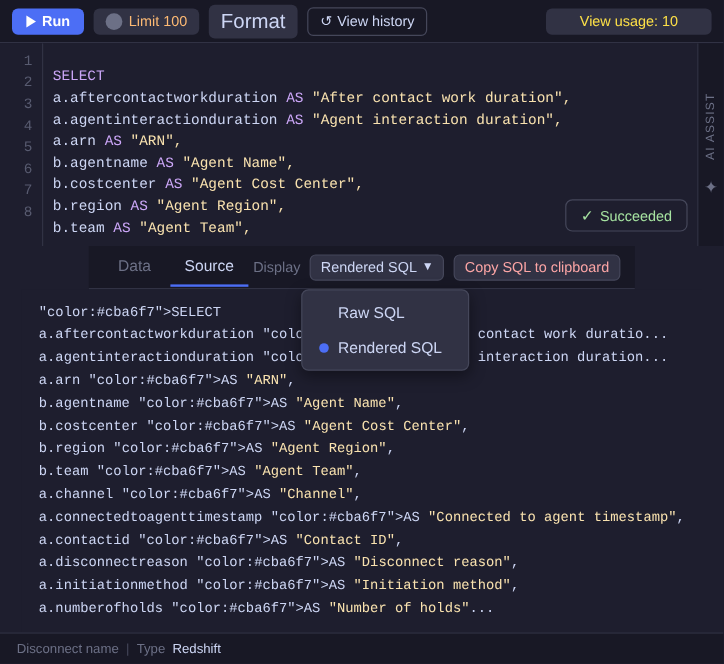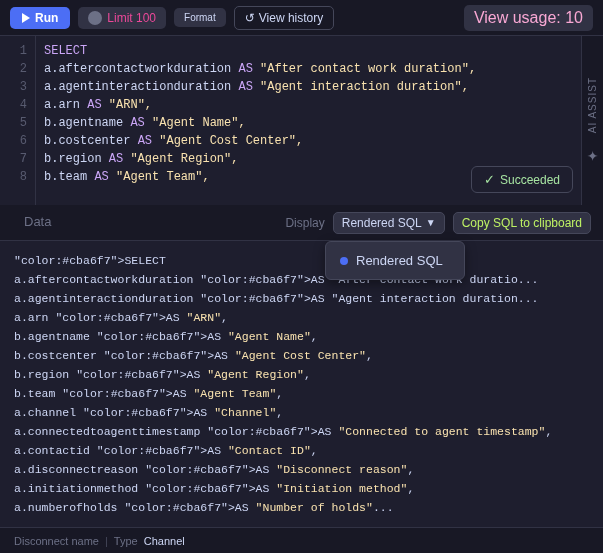--- a/index.html
+++ b/index.html
@@ -39,21 +39,21 @@
     .btn-run .play-icon {
       width: 0;
       height: 0;
       border-top: 5px solid transparent;
       border-bottom: 5px solid transparent;
       border-left: 8px solid white;
       display: inline-block;
     }
     .btn-limit {
       background: #313244;
-      color: #ec4899;
+      color: #fdba74;
       border: none;
       border-radius: 5px;
       padding: 4px 10px;
       font-size: 12px;
       cursor: pointer;
       display: flex;
       align-items: center;
       gap: 5px;
     }
     .toggle-dot {
@@ -62,42 +62,42 @@
       background: #6c7086;
       border-radius: 50%;
       display: inline-block;
     }
     .btn-format {
       background: #313244;
       color: #cdd6f4;
       border: none;
       border-radius: 5px;
       padding: 4px 10px;
-      font-size: 10px;
+      font-size: 17px;
       cursor: pointer;
     }
     .btn-history {
       background: transparent;
       color: #cdd6f4;
       border: 1px solid #45475a;
       border-radius: 5px;
       padding: 4px 10px;
       font-size: 12px;
       cursor: pointer;
       display: flex;
       align-items: center;
       gap: 4px;
     }
     .btn-view-usage {
       background: #313244;
-      color: #f9a8d4;
+      color: #fde047;
       border: none;
       border-radius: 5px;
-      padding: 4px 10px;
-      font-size: 16px;
+      padding: 4px 28px;
+      font-size: 12px;
       cursor: pointer;
       margin-left: auto;
     }
 
     
     .editor-area {
       position: relative;
       background: #1e1e2e;
       height: 248px;
       overflow: hidden;
@@ -116,20 +116,21 @@
       user-select: none;
     }
     .code-content {
       flex: 1;
       padding: 6px 8px;
       font-family: 'Courier New', monospace;
       font-size: 12px;
       line-height: 18px;
       overflow: auto;
       color: #cdd6f4;
+      margin-top: 13px;
     }
 
     
     .ai-assist-bar {
       position: absolute;
       right: 0;
       top: 0;
       bottom: 0;
       width: 22px;
       background: #181825;
@@ -213,21 +214,21 @@
       border-radius: 5px;
       padding: 3px 8px;
       font-size: 12px;
       cursor: pointer;
       display: flex;
       align-items: center;
       gap: 4px;
     }
     .btn-copy-sql {
       background: #313244;
-      color: #bef264;
+      color: #fca5a5;
       border: 1px solid #45475a;
       border-radius: 5px;
       padding: 3px 8px;
       font-size: 12px;
       cursor: pointer;
     }
 
     
     .dropdown-menu {
       position: absolute;
@@ -304,20 +305,21 @@
     .main-wrapper {
       display: flex;
       flex-direction: column;
       height: 517px;
     }
     .bottom-section {
       display: flex;
       flex-direction: column;
       flex: 1;
       position: relative;
+      align-items: center;
     }
     .results-scroll {
       flex: 1;
       overflow-y: auto;
       padding-bottom: 26px;
     }
   </style>
 </head>
 <body>
 
@@ -372,32 +374,39 @@
       <span class="checkmark">✓</span>
       <span>Succeeded</span>
     </div>
   </div>
 
   <div class="bottom-section">
     <div class="tabs-bar">
       <div class="tab">
         <span>Data</span>
       </div>
+      <div class="tab active">
+        <span>Source</span>
+      </div>
       <div class="display-dropdown">
         <span class="display-label">Display</span>
         <button class="display-select-btn">
           <span>Rendered SQL</span>
           <span style="font-size:10px;">▼</span>
         </button>
         <button class="btn-copy-sql">
           <span>Copy SQL to clipboard</span>
         </button>
       </div>
 
       <div class="dropdown-menu">
+        <div class="dropdown-item">
+          <span class="dot-empty"></span>
+          <span>Raw SQL</span>
+        </div>
         <div class="dropdown-item">
           <span class="dot-active"></span>
           <span>Rendered SQL</span>
         </div>
       </div>
     </div>
 
     <div class="results-scroll">
       <div class="results-area" id="results-lines">
           <div><span style="&lt;span">"color:#cba6f7"</span>&gt;SELECT</div>
@@ -414,16 +423,16 @@
           <div>  <span style="color:#cdd6f4">a.disconnectreason</span> <span style="&lt;span">"color:#cba6f7"</span>&gt;AS <span style="color:#f9e2af">"Disconnect reason"</span>,</div>
           <div>  <span style="color:#cdd6f4">a.initiationmethod</span> <span style="&lt;span">"color:#cba6f7"</span>&gt;AS <span style="color:#f9e2af">"Initiation method"</span>,</div>
           <div>  <span style="color:#cdd6f4">a.numberofholds</span> <span style="&lt;span">"color:#cba6f7"</span>&gt;AS <span style="color:#f9e2af">"Number of holds"</span>...</div>
         </div>
     </div>
 
     <div class="status-bar">
       <span class="status-label">Disconnect name</span>
       <span class="status-sep">|</span>
       <span class="status-label">Type</span>
-      <span class="status-value">Channel</span>
+      <span class="status-value">Redshift</span>
     </div>
   </div>
 </div>
 
 </body></html>

